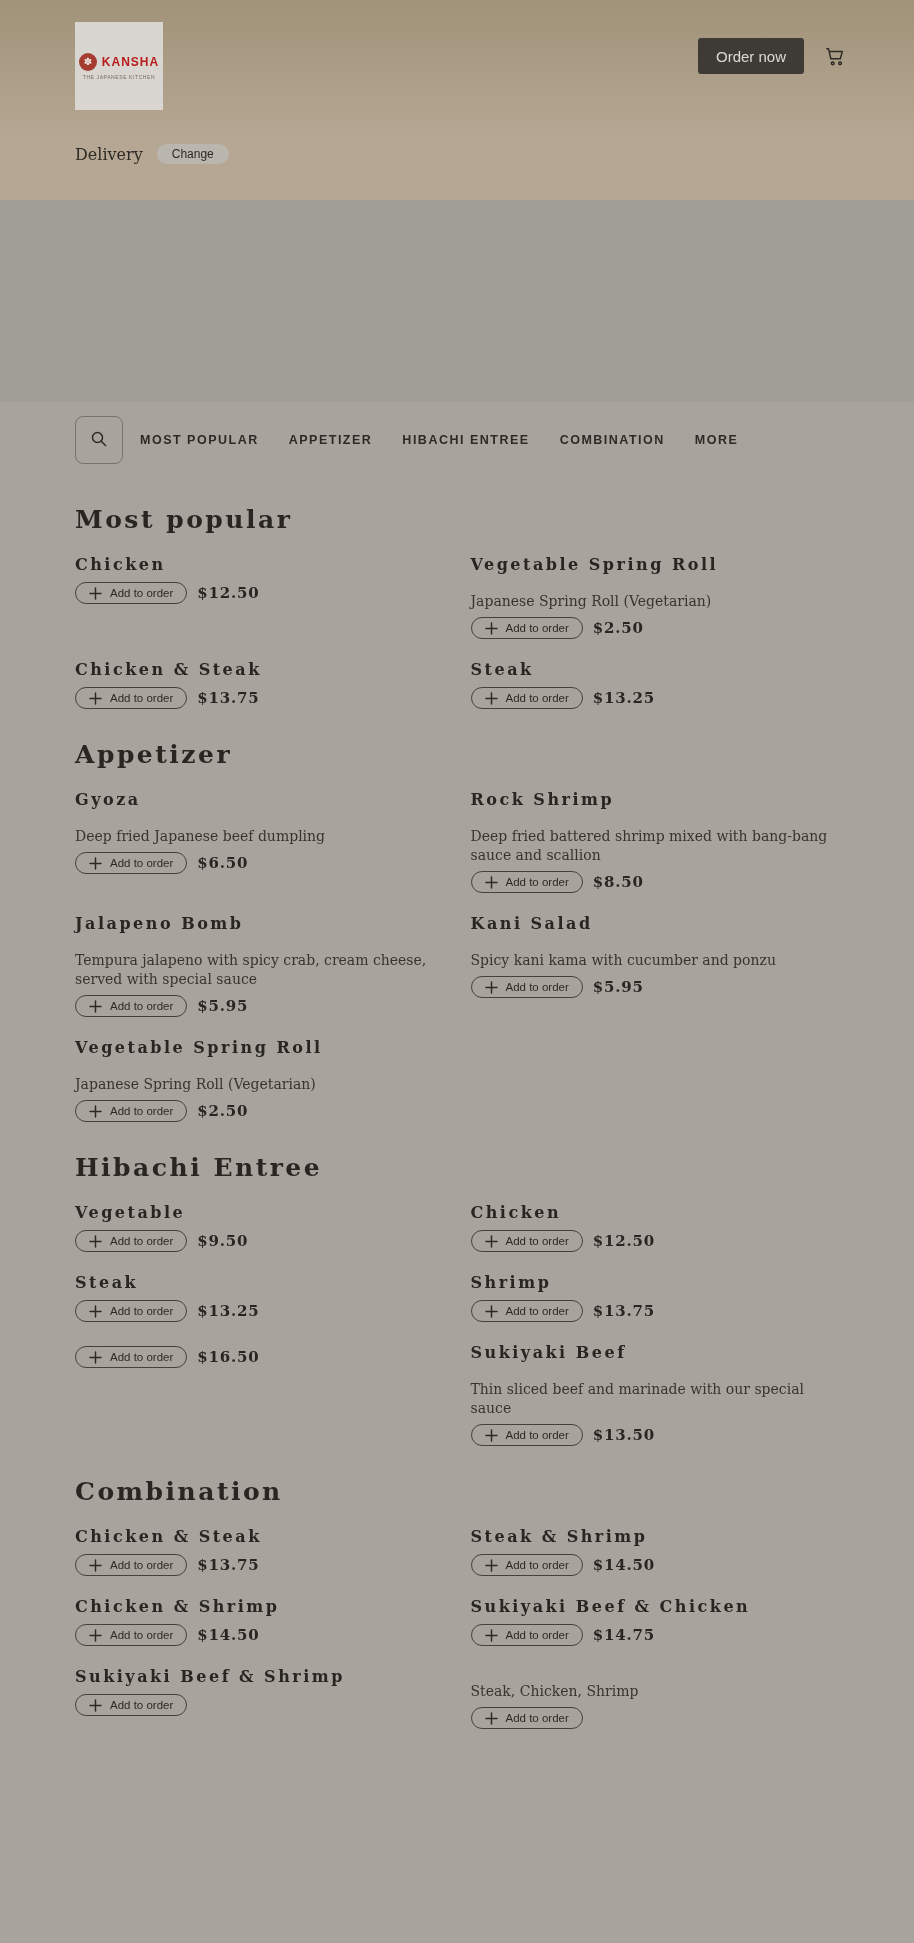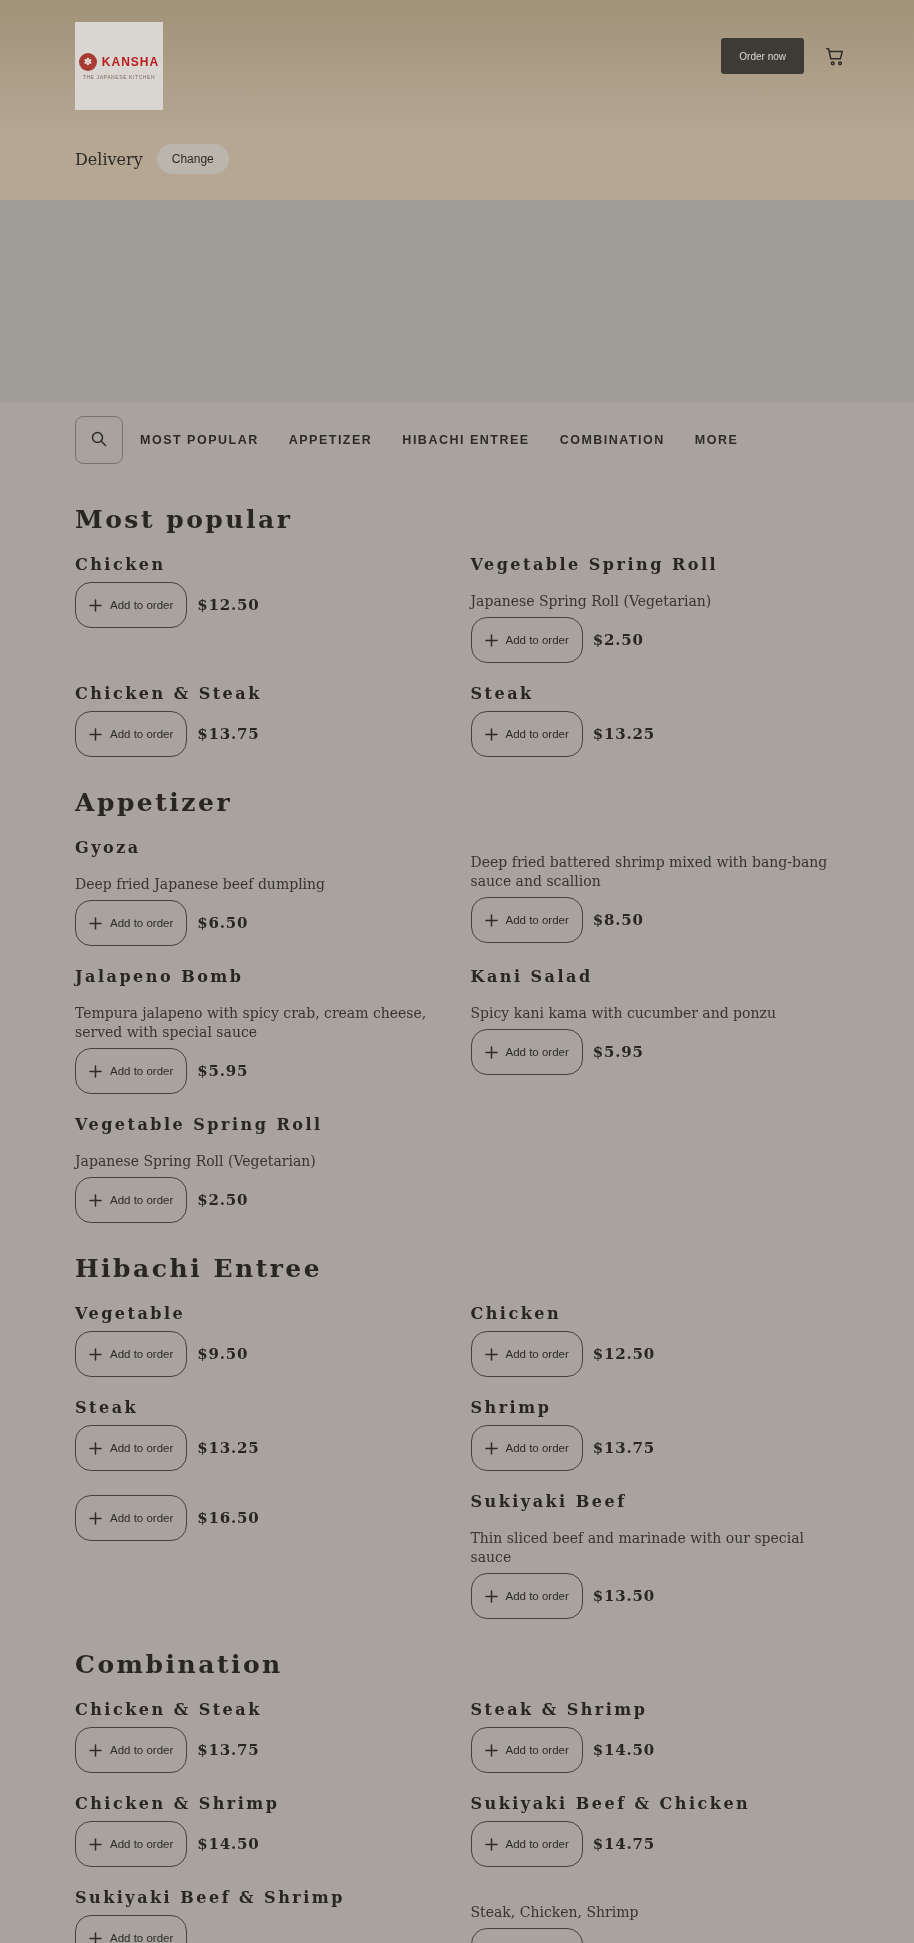--- a/index.html
+++ b/index.html
@@ -27,43 +27,43 @@
 
   
   .page-header{height:200px;background:linear-gradient(180deg,var(--header-bg-top) 0%,var(--header-bg-bottom) 70%);}
   .header-top{display:flex;align-items:flex-start;justify-content:space-between;padding-top:22px;}
   .logo-box{width:88px;height:88px;background:var(--logo-bg);display:flex;flex-direction:column;align-items:center;justify-content:center;gap:3px;cursor:pointer;flex:none;}
   .logo-row{display:flex;align-items:center;gap:5px;}
   .logo-mark{width:18px;height:18px;border-radius:50%;background:var(--logo-red);color:#ece8e2;font-size:10px;line-height:18px;text-align:center;flex:none;}
   .logo-text{font-weight:700;font-size:12px;letter-spacing:1px;color:#b91c1c;}
   .logo-tagline{font-size:5px;letter-spacing:.6px;color:#7a6a58;white-space:nowrap;}
   .header-actions{display:flex;align-items:center;gap:20px;padding-top:16px;}
-  .order-now-btn{height:36px;padding:0 18px;background:var(--button-dark-bg);color:var(--button-dark-text);border:none;border-radius:3px;font-size:10px;font-family:inherit;cursor:pointer;}
+  .order-now-btn{height:36px;padding:0 18px;background:var(--button-dark-bg);color:var(--button-dark-text);border:none;border-radius:3px;font-size:15px;font-family:inherit;cursor:pointer;}
   .cart-btn{background:none;border:none;padding:0;cursor:pointer;line-height:0;}
   .delivery-row{display:flex;align-items:center;margin-top:34px;}
   .delivery-label{font-family:"DejaVu Serif",serif;font-size:16px;color:var(--text-dark);}
-  .change-btn{margin-left:14px;height:30px;padding:0 15px;border:none;border-radius:15px;background:var(--chip-bg);color:var(--text-dark);font-size:12px;font-family:inherit;cursor:pointer;}
+  .change-btn{margin-left:14px;height:20px;padding:0 15px;border:none;border-radius:15px;background:var(--chip-bg);color:var(--text-dark);font-size:12px;font-family:inherit;cursor:pointer;}
 
   
   .hero{height:202px;background:var(--hero-bg);}
 
   
   .nav{display:flex;align-items:center;padding-top:14px;padding-bottom:10px;}
   .search-btn{width:48px;height:48px;border-radius:8px;border:1px solid rgba(45,42,37,.4);background:transparent;display:flex;align-items:center;justify-content:center;cursor:pointer;flex:none;}
   .nav-tabs{display:flex;align-items:center;gap:30px;margin-left:17px;}
   .nav-tab{background:none;border:none;padding:0;font-family:inherit;font-size:12.5px;font-weight:600;letter-spacing:1.5px;color:var(--text-dark);cursor:pointer;white-space:nowrap;}
 
   
   .section-title{font-family:"DejaVu Serif",serif;font-size:25px;line-height:32px;font-weight:700;letter-spacing:2.5px;margin:30px 0 18px;color:#292622;}
   .items-grid{display:grid;grid-template-columns:1fr 1fr;column-gap:42px;row-gap:42px;gap:20px;}
   .menu-item{min-width:0;}
   .item-name{font-family:"DejaVu Serif",serif;font-size:16px;line-height:22px;font-weight:700;letter-spacing:2.5px;margin:0 0 6px;color:#292622;}
   .item-desc{font-family:"DejaVu Serif",serif;font-size:14px;line-height:19px;margin:16px 0 6px;color:#38342e;}
   .item-actions{display:flex;align-items:center;gap:10px;margin-top:4px;}
-  .add-btn{display:inline-flex;align-items:center;gap:8px;height:46px;padding:0 13px;border:1px solid var(--outline);border-radius:16px;background:transparent;font-family:inherit;font-size:11.5px;color:var(--text-dark);cursor:pointer;white-space:nowrap;}
+  .add-btn{display:inline-flex;align-items:center;gap:8px;height:22px;padding:0 13px;border:1px solid var(--outline);border-radius:16px;background:transparent;font-family:inherit;font-size:11.5px;color:var(--text-dark);cursor:pointer;white-space:nowrap;}
   .add-btn svg{flex:none;}
   .item-price{font-family:"DejaVu Serif",serif;font-size:15px;font-weight:600;letter-spacing:.8px;color:#292622;}
 </style>
 </head>
 <body>
 
 <header class="page-header shell">
   <div class="header-top">
     <div class="logo-box">
       <div class="logo-row">
@@ -194,20 +194,21 @@
             <path d="M6.5 1v11M1 6.5h11"></path>
           </svg>
         </span>
         <span class="add-label">Add to order</span>
       </button>
       <span class="item-price">$6.50</span>
     </div>
   </article>
 
   <article class="menu-item">
+    <h3 class="item-name">Rock Shrimp</h3>
     <p class="item-desc">Deep fried battered shrimp mixed with bang-bang sauce and scallion</p>
     <div class="item-actions">
       <button class="add-btn">
         <span style="line-height:0;">
           <svg width="13" height="13" viewBox="0 0 13 13" fill="none" stroke="#2d2a25" stroke-width="1.5" stroke-linecap="round">
             <path d="M6.5 1v11M1 6.5h11"></path>
           </svg>
         </span>
         <span class="add-label">Add to order</span>
       </button>

